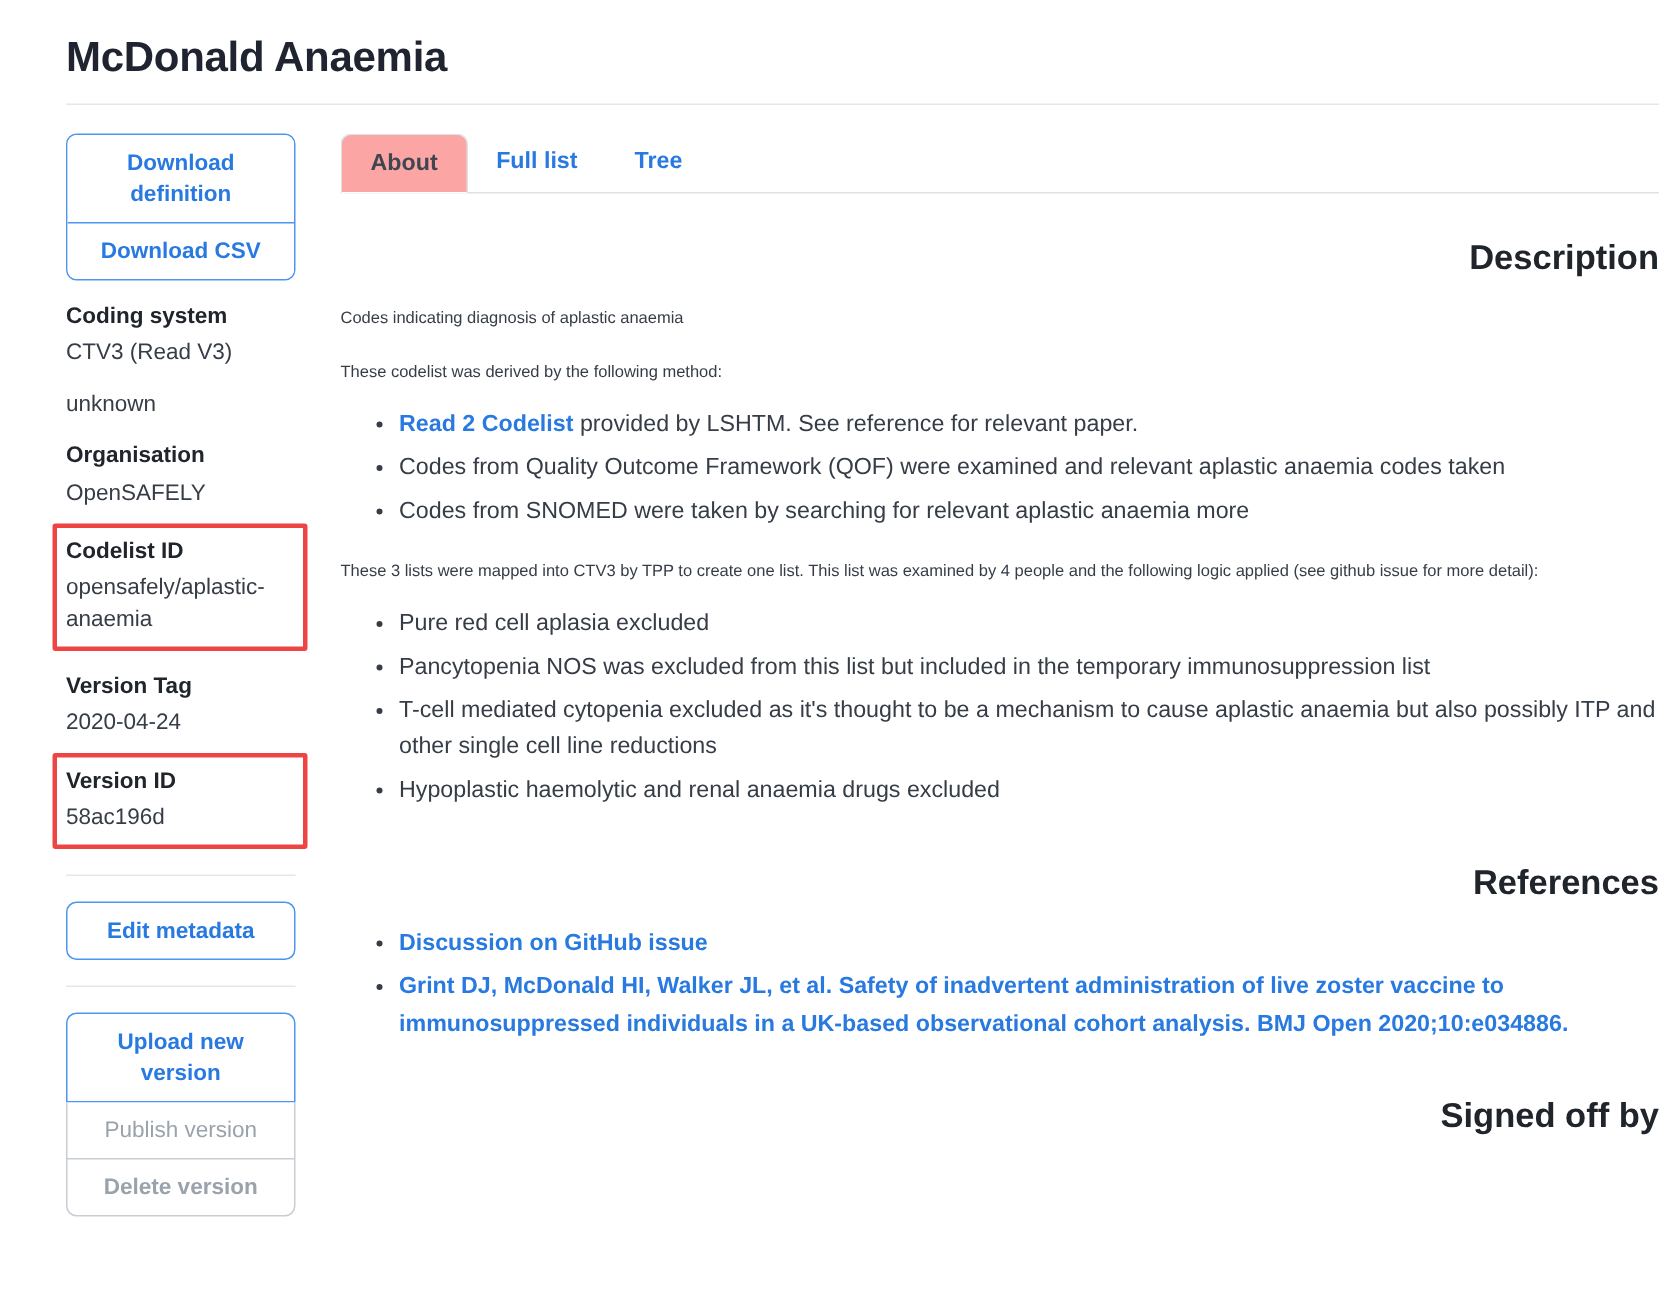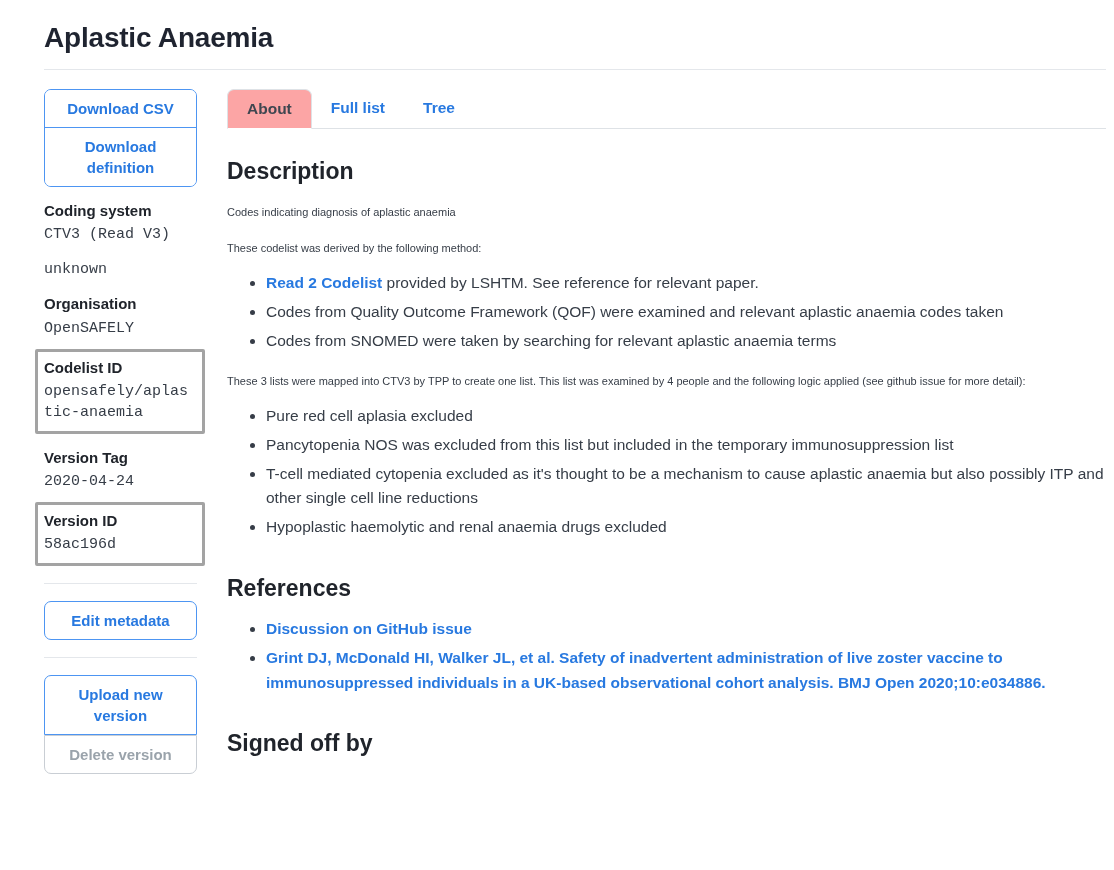--- a/index.html
+++ b/index.html
@@ -24,23 +24,23 @@
 
   .btn { display: block; width: 100%; background: #fff; cursor: pointer;
          font-family: inherit; font-size: 15px; font-weight: 600; color: #2879e0;
          text-align: center; padding: 8px 6px; line-height: 1.4; }
   .btn-group-top { border: 1px solid #4d95f2; border-radius: 7px; overflow: hidden; }
   .btn-group-top .btn { border: none; }
   .btn-group-top .btn + .btn { border-top: 1px solid #4d95f2; }
 
   .meta-item { margin-top: 14px; }
   .meta-label { font-weight: 700; color: #20242b; line-height: 1.35; }
-  .meta-value { margin-top: 3px; line-height: 1.4; color: #363d47; overflow-wrap: break-word; font-family: Liberation Mono, monospace; }
+  .meta-value { margin-top: 3px; line-height: 1.4; color: #363d47; overflow-wrap: break-word; }
 
-  .highlight { border: 3px solid #a3a3a3; border-radius: 2px;
+  .highlight { border: 3px solid #ef4444; border-radius: 2px;
                padding: 6px 6px 8px 6px; margin: 10px -8px 10px -9px; }
   .highlight .meta-item { margin-top: 0; }
 
   hr.side-rule { border: none; border-top: 1px solid #e4e7eb; margin: 17px 0; }
 
   .btn-outline { border: 1px solid #4d95f2; border-radius: 7px; }
 
   .btn-group-bottom .btn-first { border: 1px solid #4d95f2; border-radius: 7px 7px 0 0; }
   .btn-group-bottom .btn-mid   { border: 1px solid #c9ced4; border-top: none; border-bottom: none;
                                  color: #9aa3ab; font-weight: 400; }
@@ -49,42 +49,42 @@
 
   
   .main { flex: 1; min-width: 0; }
 
   .tabbar { display: flex; border-bottom: 1px solid #dee2e6; }
   .tab { font-size: 15.5px; font-weight: 600; color: #2879e0; padding: 9px 19px;
          cursor: pointer; line-height: 1.3; }
   .tab.active { color: #3f4650; background: #fca5a5; border: 1px solid #dee2e6;
                 border-bottom: 1px solid #fff; border-radius: 7px 7px 0 0; margin-bottom: -1px; text-align: right; }
 
-  h2.section-heading { font-size: 23px; font-weight: 700; color: #20242b; margin: 35px 0 0; }
+  h2.section-heading { font-size: 23px; font-weight: 700; color: #20242b; margin: 35px 0 0; text-align: right; }
   h2.first { margin-top: 29px; }
   .main p { font-size: 11px; line-height: 1.5; margin: 19px 0 0; }
   ul.bullets { margin: 15px 0 0; padding-left: 39px; font-size: 15.5px; }
   ul.bullets li { line-height: 1.6; margin-bottom: 4px; }
   a.link { color: #2879e0; font-weight: 600; text-decoration: none; cursor: pointer; }
 </style>
 </head>
 <body>
 
 <div class="page">
 
-  <h1 class="page-title">Aplastic Anaemia</h1>
+  <h1 class="page-title">McDonald Anaemia</h1>
   <hr class="top-rule">
 
   <div class="layout">
 
     <div class="sidebar">
 
       <div class="btn-group-top">
+        <button class="btn">Download definition</button>
         <button class="btn">Download CSV</button>
-        <button class="btn">Download definition</button>
       </div>
 
       <div class="meta-item">
         <div class="meta-label">Coding system</div>
         <div class="meta-value">CTV3 (Read V3)</div>
       </div>
 
       <div class="meta-item">
         <div class="meta-value">unknown</div>
       </div>
@@ -114,20 +114,21 @@
       </div>
 
       <hr class="side-rule">
 
       <button class="btn btn-outline">Edit metadata</button>
 
       <hr class="side-rule">
 
       <div class="btn-group-bottom">
         <button class="btn btn-first">Upload new version</button>
+        <button class="btn btn-mid">Publish version</button>
         <button class="btn btn-last">Delete version</button>
       </div>
 
     </div>
 
     <div class="main">
 
       <div class="tabbar">
         <div class="tab active">About</div>
         <div class="tab">Full list</div>
@@ -135,21 +136,21 @@
       </div>
 
       <h2 class="section-heading first">Description</h2>
       <p>Codes indicating diagnosis of aplastic anaemia</p>
 
       <p>These codelist was derived by the following method:</p>
 
       <ul class="bullets">
         <li><a class="link">Read 2 Codelist</a><span> provided by LSHTM. See reference for relevant paper.</span></li>
         <li>Codes from Quality Outcome Framework (QOF) were examined and relevant aplastic anaemia codes taken</li>
-        <li>Codes from SNOMED were taken by searching for relevant aplastic anaemia terms</li>
+        <li>Codes from SNOMED were taken by searching for relevant aplastic anaemia more</li>
       </ul>
 
       <p>These 3 lists were mapped into CTV3 by TPP to create one list. This list was examined by 4 people and the following logic applied (see github issue for more detail):</p>
 
       <ul class="bullets">
         <li>Pure red cell aplasia excluded</li>
         <li>Pancytopenia NOS was excluded from this list but included in the temporary immunosuppression list</li>
         <li>T-cell mediated cytopenia excluded as it's thought to be a mechanism to cause aplastic anaemia but also possibly ITP and other single cell line reductions</li>
         <li>Hypoplastic haemolytic and renal anaemia drugs excluded</li>
       </ul>

